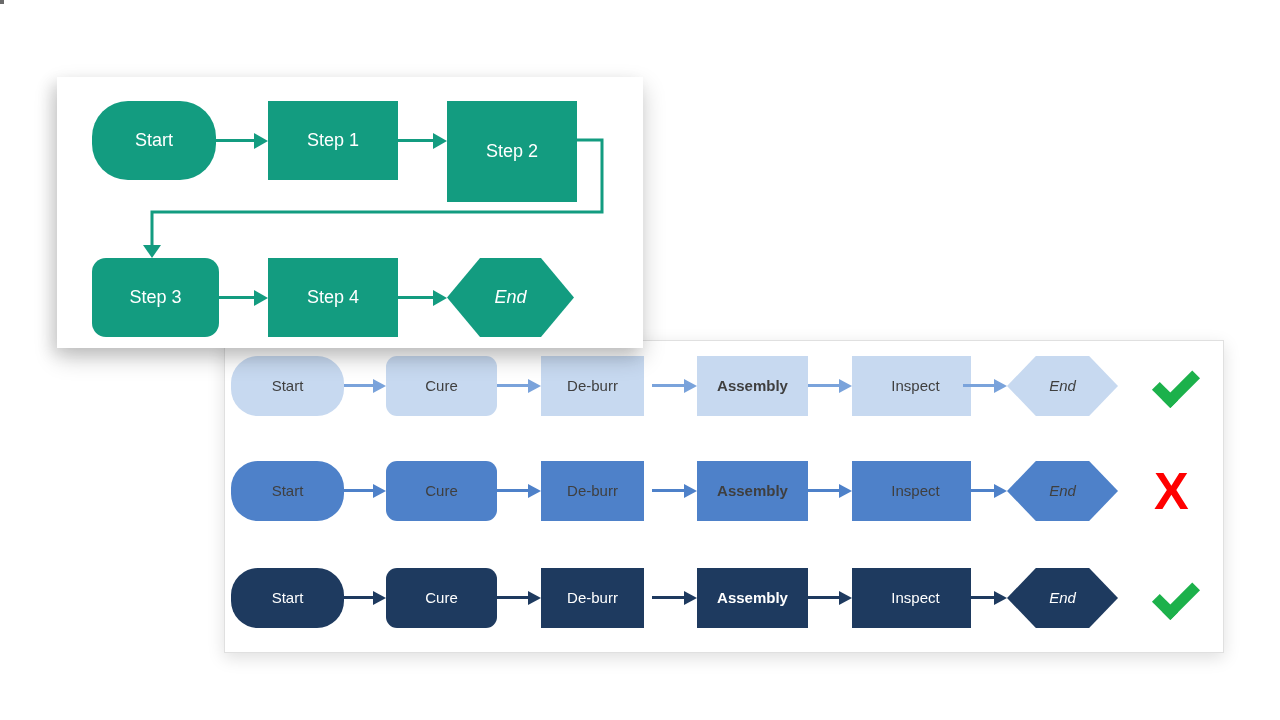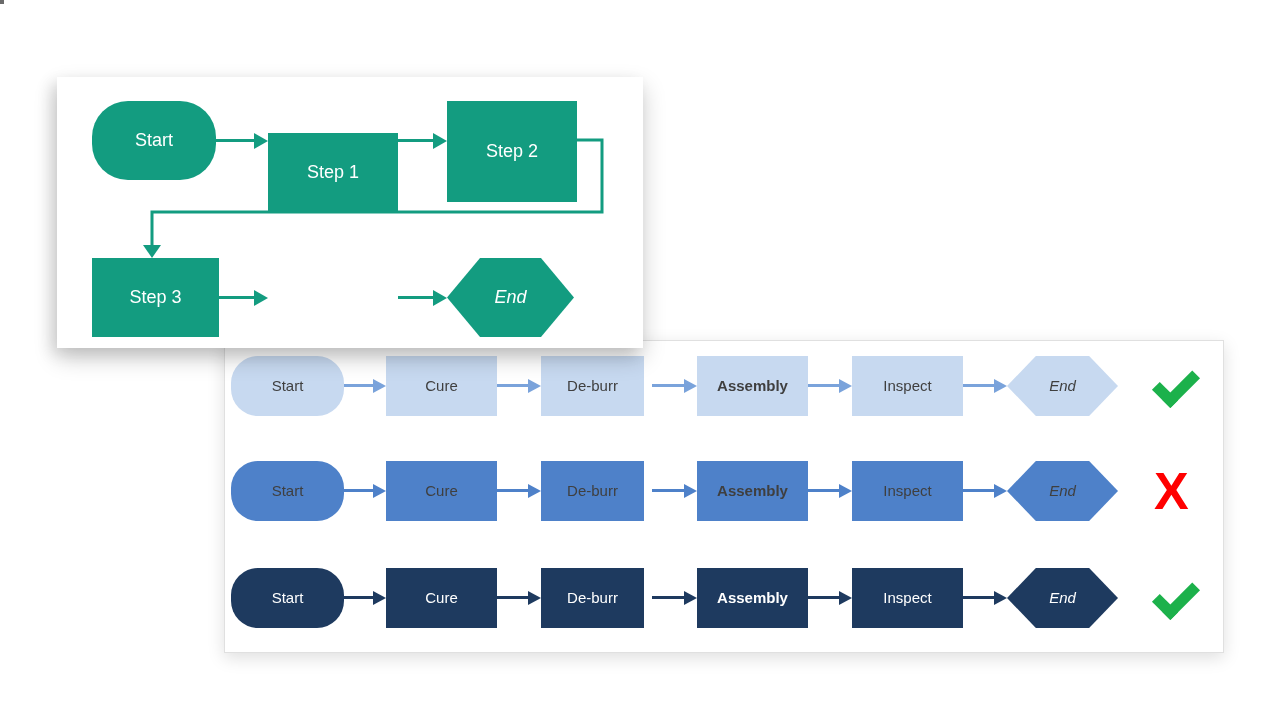--- a/index.html
+++ b/index.html
@@ -35,43 +35,43 @@
     width:0;height:0;
     border-top:7px solid transparent;border-bottom:7px solid transparent;
     border-left:13px solid currentColor;
   }
   .card-top .conn::after{border-top-width:8px;border-bottom-width:8px;border-left-width:14px;}
 
   
   .card-top .node{background:var(--green);color:#ffffff;font-size:18px;}
   .card-top .conn{color:var(--green);}
   .t-start{left:35px;top:24px;width:124px;height:79px;border-radius:36px;}
-  .t-step1{left:211px;top:24px;width:130px;height:79px;margin-top:32px;}
+  .t-step1{left:211px;top:24px;width:130px;height:79px;}
   .t-step2{left:390px;top:24px;width:130px;height:101px;}
-  .t-step3{left:35px;top:181px;width:127px;height:79px;}
+  .t-step3{left:35px;top:181px;width:127px;height:79px;border-radius:14px;}
   .t-step4{left:211px;top:181px;width:130px;height:79px;}
   .t-end{left:390px;top:181px;width:127px;height:79px;}
   .t-a1{left:159px;top:62px;width:38px;}
   .t-a2{left:341px;top:62px;width:35px;}
   .t-a3{left:162px;top:219px;width:35px;}
   .t-a4{left:341px;top:219px;width:35px;}
   .elbow-svg{position:absolute;left:0;top:0;width:586px;height:271px;pointer-events:none;}
   .elbow-line{fill:none;stroke:var(--green);stroke-width:3;}
   .elbow-head{fill:var(--green);}
 
   
   .flow-row{position:absolute;left:0;width:100%;height:60px;}
   .row1{top:15px;}.row2{top:120px;}.row3{top:227px;}
   .card-bottom .node{font-size:15px;height:60px;}
   .card-bottom .stadium{border-radius:27px;}
   .col-start{left:6px;width:113px;}
-  .col-cure{left:161px;width:111px;}
+  .col-cure{left:161px;width:111px;border-radius:11px;}
   .col-deburr{left:316px;width:103px;}
   .col-assembly{left:472px;width:111px;font-weight:bold;}
-  .col-inspect{left:627px;width:111px;}
+  .col-inspect{left:627px;width:111px;padding-left:8px;}
   .col-end{left:782px;width:111px;}
   .cn1{left:119px;top:28px;width:29px;}
   .cn2{left:272px;top:28px;width:31px;}
   .cn3{left:427px;top:28px;width:32px;}
   .cn4{left:583px;top:28px;width:31px;}
   .cn5{left:738px;top:28px;width:31px;}
 
   .row-light .node{background:var(--light_blue);color:var(--text_dark);}
   .row-light .conn{color:var(--light_arrow);}
   .row-medium .node{background:var(--medium_blue);color:var(--text_dark);}
@@ -154,15 +154,16 @@
     <polygon class="elbow-head" points="86,168 104,168 95,181"></polygon>
   </svg>
 
   <div class="node t-start">Start</div>
   <div class="conn t-a1"></div>
   <div class="node t-step1">Step 1</div>
   <div class="conn t-a2"></div>
   <div class="node t-step2">Step 2</div>
   <div class="node t-step3">Step 3</div>
   <div class="conn t-a3"></div>
+  <div class="node t-step4">Step 4</div>
   <div class="conn t-a4"></div>
   <div class="node hex t-end">End</div>
 </section>
 
 </body></html>

